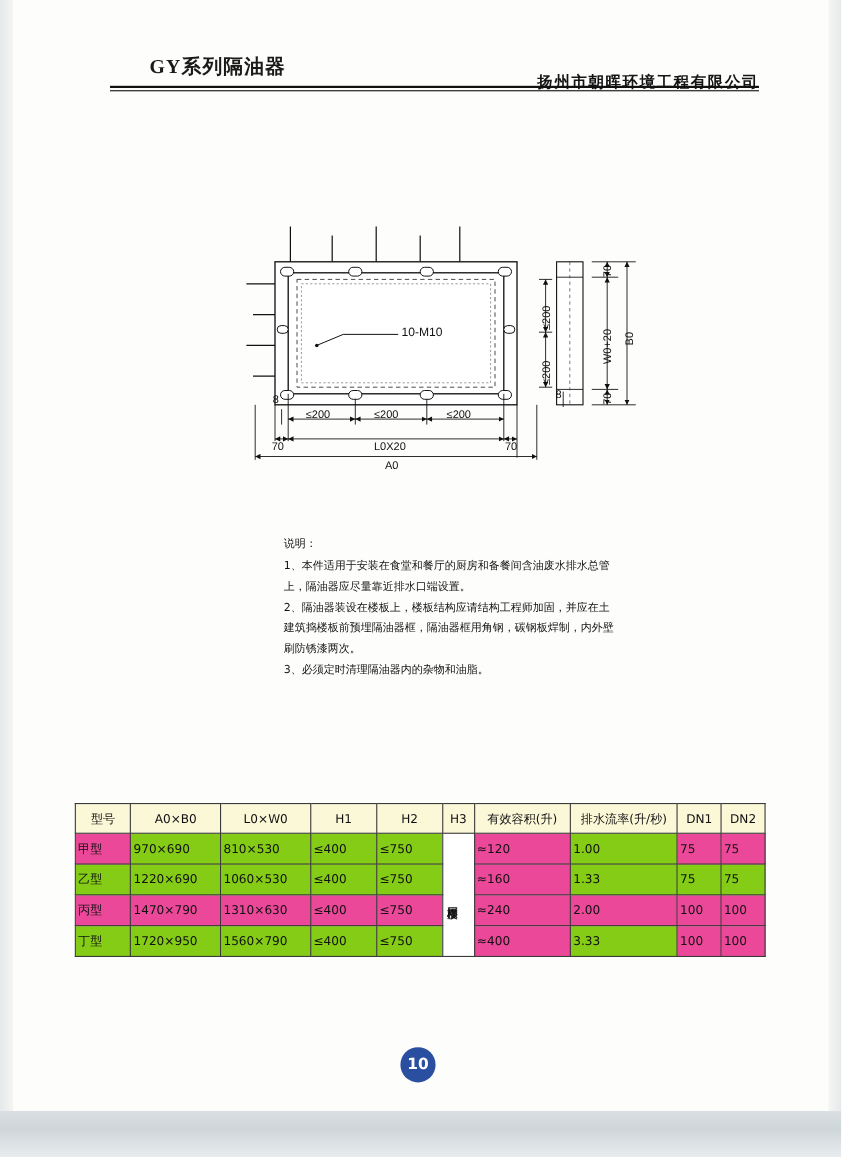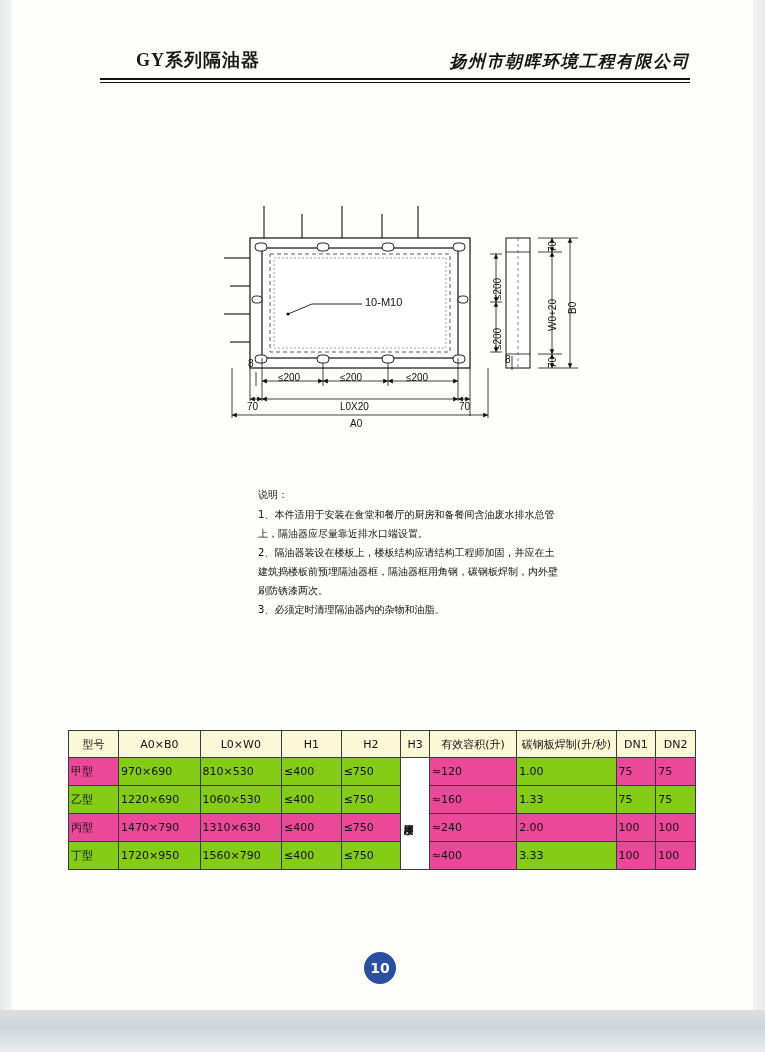--- a/index.html
+++ b/index.html
@@ -66,27 +66,26 @@
     font-family: "Liberation Serif", serif;
     font-size: 18px;
     font-weight: bold;
     letter-spacing: 1px;
     color: #1a1a1a;
     margin-left: 36px;
   }
   .header-right {
     position: absolute;
     right: 0;
-    top: 2px;
+    top: 18px;
     font-family: "DejaVu Sans", sans-serif;
-    font-size: 17px;
+    font-size: 14px;
     font-weight: bold;
     letter-spacing: 1.5px;
     color: #141414;
-    font-style: italic;
   }
   .header-rule {
     position: absolute;
     left: 0;
     top: 30px;
     width: 590px;
     height: 0;
     border-top: 2px solid #111;
   }
   .header-rule2 {
@@ -360,21 +359,21 @@
     <table class="spec">
       <thead>
         <tr>
           <th style="width:52px;">型号</th>
           <th style="width:82px;">A0×B0</th>
           <th style="width:82px;">L0×W0</th>
           <th style="width:62px;">H1</th>
           <th style="width:62px;">H2</th>
           <th style="width:26px;">H3</th>
           <th style="width:88px;">有效容积(升)</th>
-          <th style="width:96px;">碳钢板焊制(升/秒)</th>
+          <th style="width:96px;">排水流率(升/秒)</th>
           <th style="width:38px;">DN1</th>
           <th style="width:38px;">DN2</th>
         </tr>
       </thead>
       <tbody>
         <tr>
           <td class="c-blue">甲型</td>
           <td class="c-white">970×690</td>
           <td class="c-white">810×530</td>
           <td class="c-white">≤400</td>

